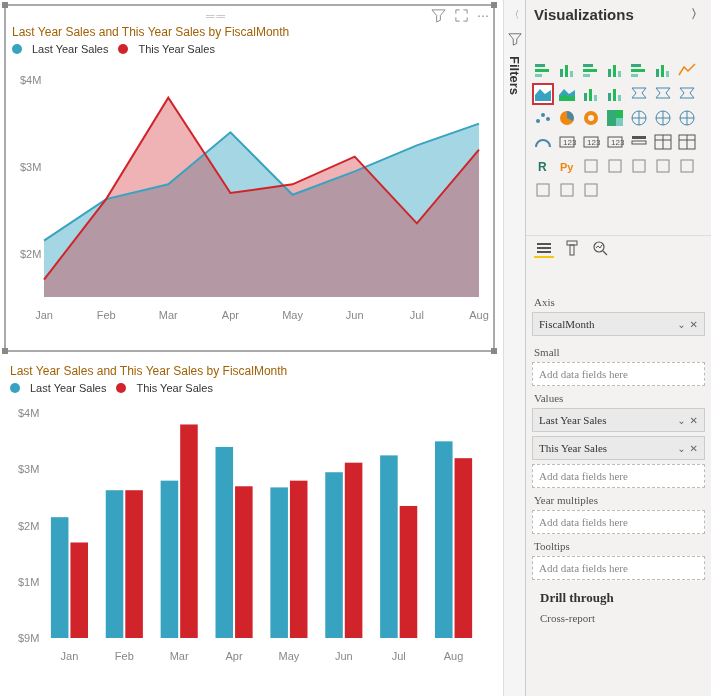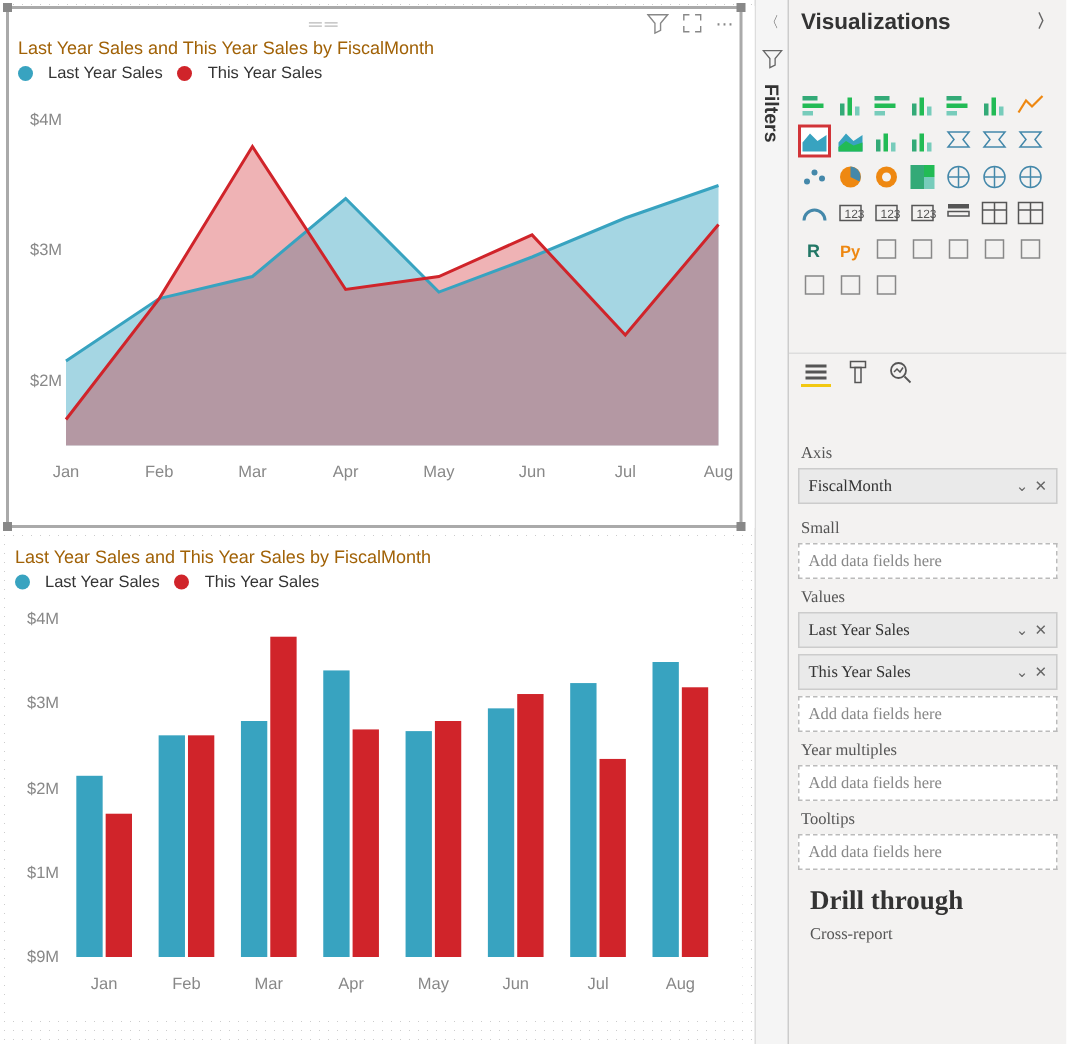--- a/index.html
+++ b/index.html
@@ -32,21 +32,21 @@
   .viz-icon.selected { border:2px solid #d13438; background:#fff; }
   .viz-icon svg { width:18px; height:18px; }
   .tabs { display:flex; gap:8px; padding: 4px 8px 6px 8px; border-top:1px solid #ddd; }
   .tabs .tab { width:20px; height:18px; display:flex; align-items:center; justify-content:center; color:#555; border-bottom:2px solid transparent; cursor:pointer; }
   .tabs .tab.active { border-bottom:2px solid #f2c811; }
   .well-section { padding: 0 6px 6px 6px; }
   .well-label { font-size:11px; color:#555; padding: 6px 2px 4px 2px; }
   .well { background:#fff; border:1px dashed #bbb; border-radius:0; font-size:11px; color:#888; padding:5px 6px; display:flex; align-items:center; justify-content:space-between; }
   .well.filled { border-style:solid; border-color:#ccc; background:#eaeaea; color:#333; margin-bottom:4px; }
   .well .ctr { display:flex; gap:4px; color:#666; font-size:10px; }
-  .drill { font-size:18px; font-weight:600; padding: 10px 8px 4px 8px; }
+  .drill { font-size:13px; font-weight:600; padding: 10px 8px 4px 8px; }
   .sublabel { font-size:11px; color:#555; padding: 2px 8px 6px 8px; }
   .hdr-ico { width:15px; height:15px; }
 </style>
 </head>
 <body>
 
 <div class="canvas">
   <div class="canvas-top">
 
     <div class="vis-card selected" style="margin:4px 8px 4px 4px; height: 348px;">

